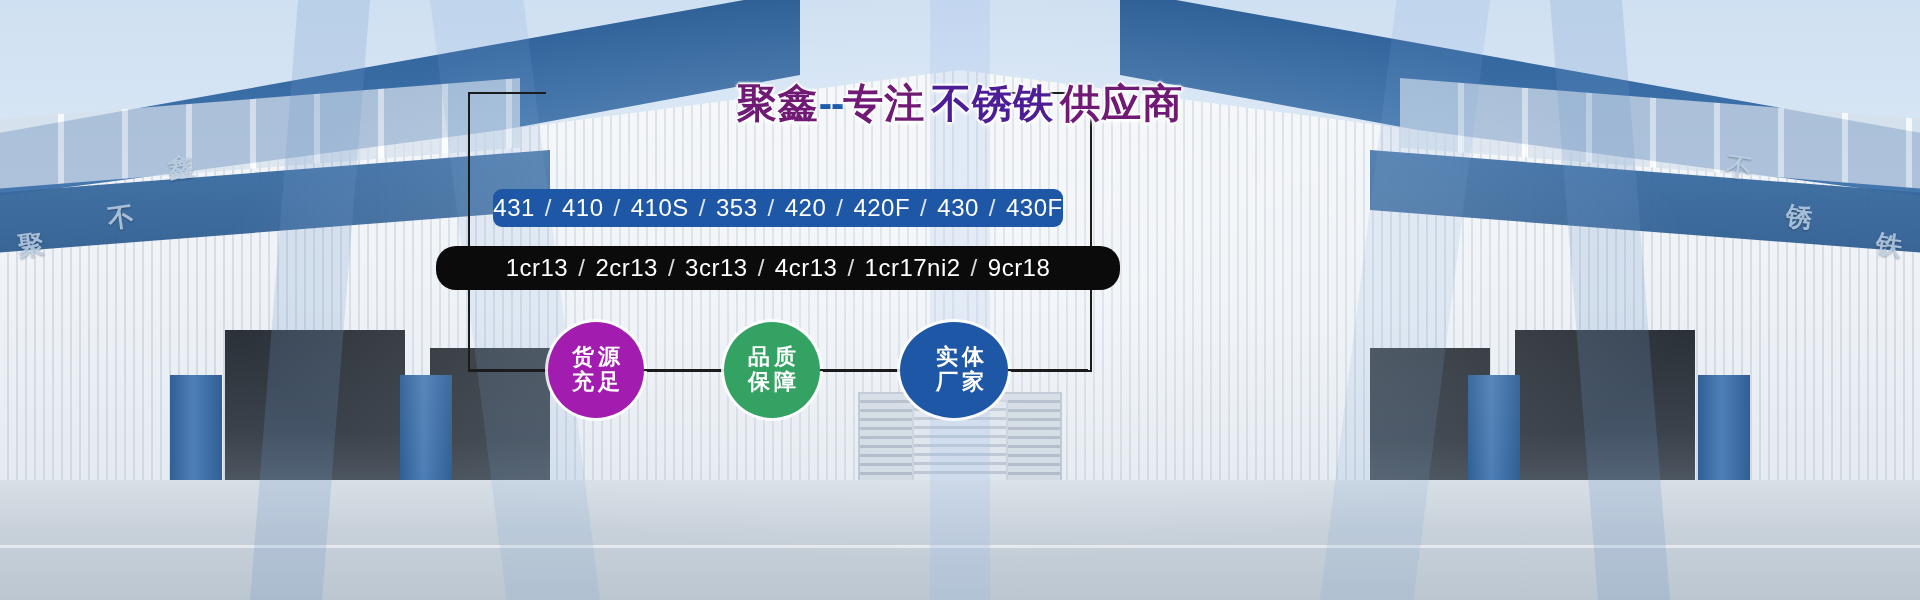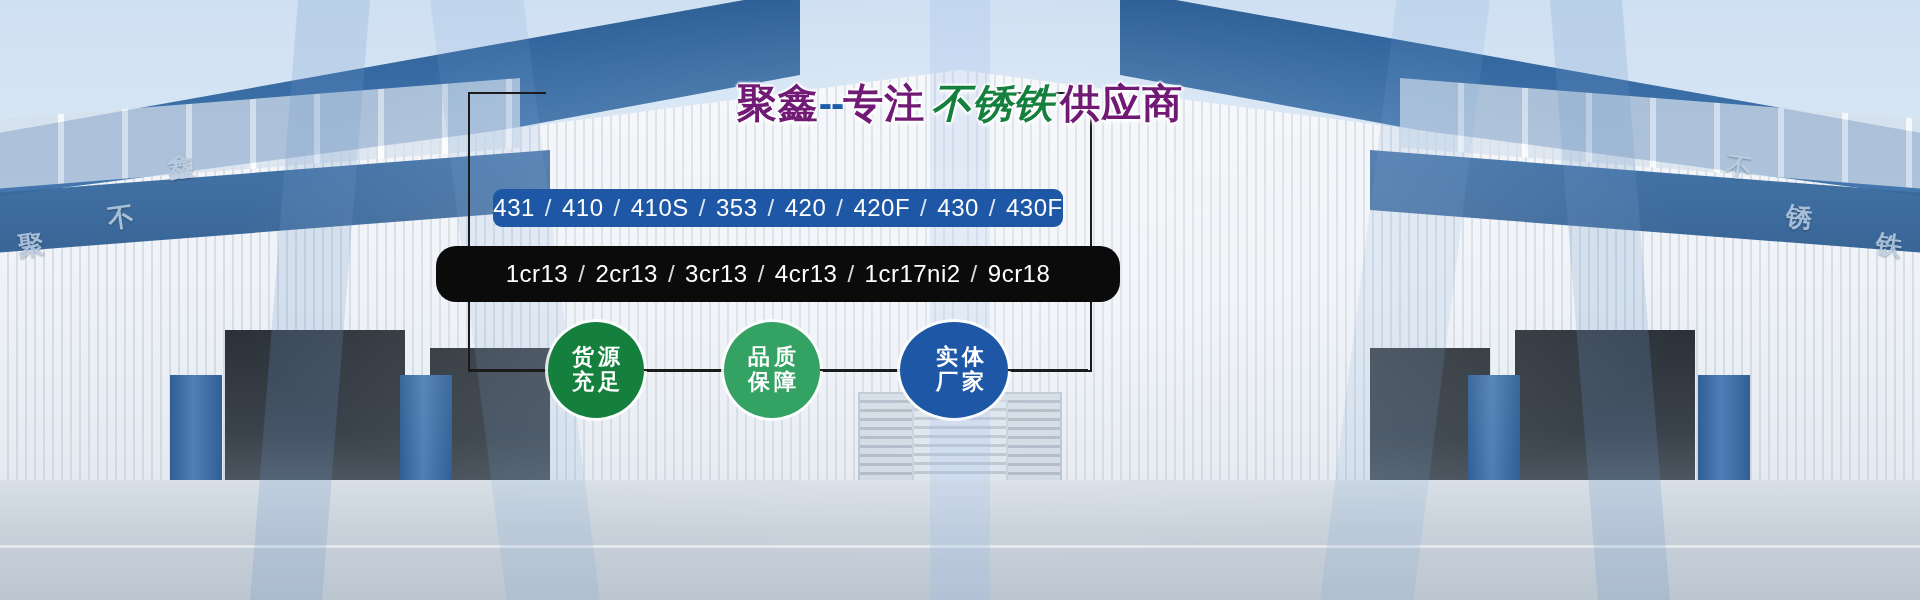--- a/index.html
+++ b/index.html
@@ -148,35 +148,35 @@
     position:absolute;left:0;right:0;top:76px;text-align:center;
     font-size:40px;font-weight:bold;letter-spacing:1px;white-space:nowrap;
     font-family:"Liberation Sans","DejaVu Sans",sans-serif;
   }
   .headline .blue{
     color:#701a75;
     text-shadow:-2px 0 2px #fff,2px 0 2px #fff,0 -2px 2px #fff,0 2px 2px #fff,0 3px 5px rgba(255,255,255,.9);
   }
   .headline .dash{color:#1d5bab;letter-spacing:-1px;}
   .headline .green{
-    color:#15803d;font-style:italic;margin:0 6px;
+    color:#4c1d95;margin:0 6px;
     text-shadow:-2px 0 2px #fff,2px 0 2px #fff,0 -2px 2px #fff,0 2px 2px #fff,0 3px 5px rgba(255,255,255,.9);
   }
 
   
   .pill{
     position:absolute;display:flex;align-items:center;justify-content:center;
     color:#ffffff;font-size:24px;letter-spacing:.5px;white-space:nowrap;
   }
   .pill-blue{
     left:493px;top:189px;width:570px;height:38px;border-radius:9px;
     background:#1d57a5;
   }
   .pill-black{
-    left:436px;top:246px;width:684px;height:56px;border-radius:20px;
+    left:436px;top:246px;width:684px;height:44px;border-radius:20px;
     background:#0b0b0b;
   }
   .pill .sep{opacity:.85;padding:0 10px;}
 
   
   .circles{
     position:absolute;left:468px;top:310px;width:620px;height:120px;
     display:flex;align-items:center;justify-content:center;
   }
   .conn{flex:1;height:2px;background:#1b1b1b;}
@@ -269,21 +269,21 @@
         <span class="sep">/</span>
         <span>4cr13</span>
         <span class="sep">/</span>
         <span>1cr17ni2</span>
         <span class="sep">/</span>
         <span>9cr18</span>
       </div>
 
     <div class="circles" id="badge-row">
         <div class="conn"></div>
-        <div class="circle c-blue" style="background: #15803d;">
+        <div class="circle c-blue" style="background: #a21caf;">
           <div class="ln">货源</div>
           <div class="ln">充足</div>
         </div>
         <div class="conn"></div>
         <div class="circle c-green" style="background: rgb(52, 162, 98);">
           <div class="ln">品质</div>
           <div class="ln">保障</div>
         </div>
         <div class="conn"></div>
         <div class="circle c-blue" style="background: rgb(29, 87, 165); padding-left: 12px;">

